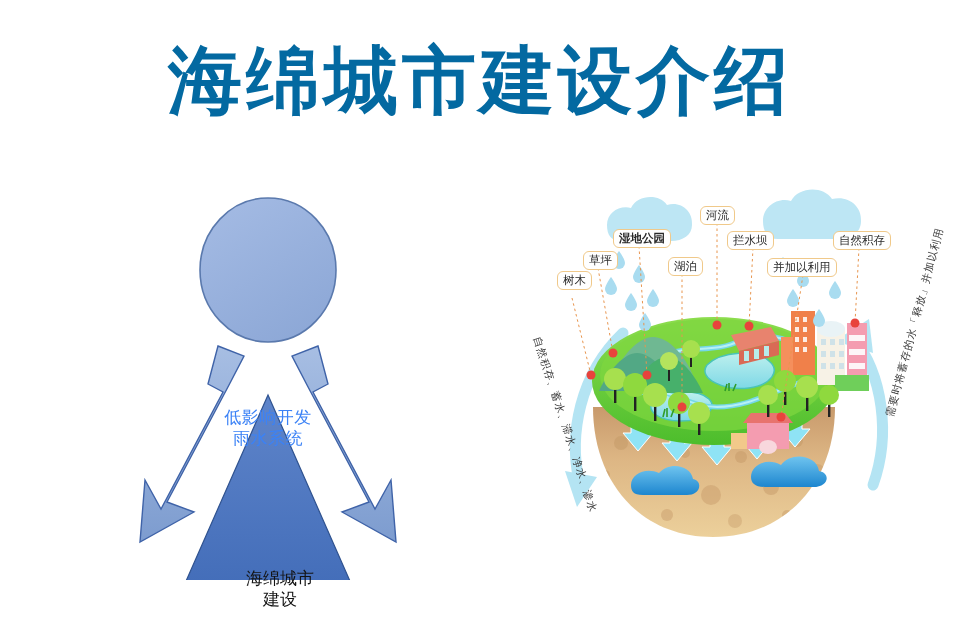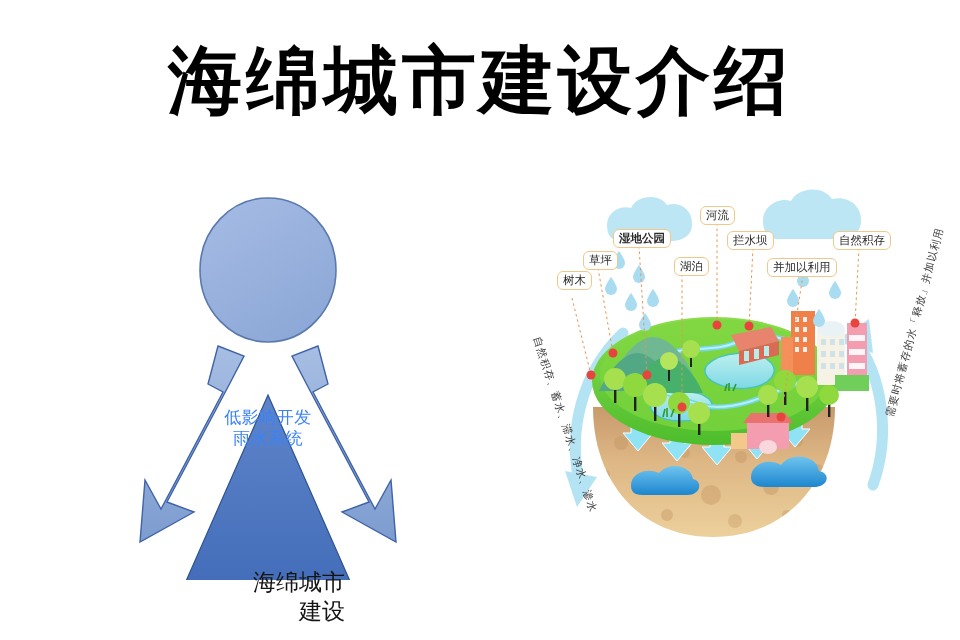--- a/index.html
+++ b/index.html
@@ -8,35 +8,35 @@
     font-family:"Liberation Sans","DejaVu Sans",sans-serif;
     position:relative;
   }
   #page{position:absolute;inset:0;}
 
   
   .page-title{
     position:absolute;left:0;top:44px;width:960px;text-align:center;
     font-family:"Liberation Serif","DejaVu Serif",serif;
     font-size:74px;font-weight:700;letter-spacing:4px;
-    color:#000000;line-height:1;white-space:nowrap;
+    color:#0369a1;line-height:1;white-space:nowrap;
   }
 
   
   .diagram{position:absolute;left:20px;top:180px;width:500px;height:400px;}
   .diagram svg{position:absolute;left:0;top:0;}
   .node-label{
     position:absolute;text-align:center;color:#3b82f6;
     font-size:17px;line-height:1.22;font-weight:400;
     letter-spacing:0.5px;white-space:pre-line;pointer-events:none;
   }
   .node-label.top{left:178px;top:228px;width:140px;}
   .center-label{
-    position:absolute;left:195px;top:388px;width:130px;text-align:right;
-    font-size:23px;line-height:1.25;color:#141414;white-space:pre-line;
+    position:absolute;left:195px;top:388px;width:130px;text-align:center;
+    font-size:17px;line-height:1.25;color:#141414;white-space:pre-line;
   }
 
   
   .illus{position:absolute;left:535px;top:185px;width:420px;height:400px;}
   .illus svg{position:absolute;left:0;top:0;}
   .callout{
     position:absolute;background:#ffffff;border:1.4px solid #f0c98a;
     border-radius:6px;padding:1px 5px 2px;
     font-size:11.5px;line-height:1.25;color:#2a2a2a;white-space:nowrap;
     font-family:"Liberation Sans","DejaVu Sans",sans-serif;
@@ -334,21 +334,21 @@
         <circle cx="182" cy="140" r="4.5"></circle>
         <circle cx="214" cy="141" r="4.5"></circle>
         <circle cx="246" cy="232" r="4.5"></circle>
         <circle cx="320" cy="138" r="4.5"></circle>
       </g>
     </svg>
 
     <div class="callout" style="left:22px;top:86px;">树木</div>
     <div class="callout" style="left:48px;top:66px;">草坪</div>
     <div class="callout" style="left:78px;top:44px;font-weight:bold;">湿地公园</div>
-    <div class="callout" style="left:139px;top:72px;">湖泊</div>
+    <div class="callout" style="left:133px;top:72px;">湖泊</div>
     <div class="callout" style="left:165px;top:21px;">河流</div>
     <div class="callout" style="left:192px;top:46px;">拦水坝</div>
     <div class="callout" style="left:232px;top:73px;">并加以利用</div>
     <div class="callout" style="left:298px;top:46px;">自然积存</div>
 
     <div class="sidetext left">自然积存、蓄水、滞水、净水、渗水</div>
     <div class="sidetext right">需要时将蓄存的水「释放」并加以利用</div>
   </div>
 
 </div>

